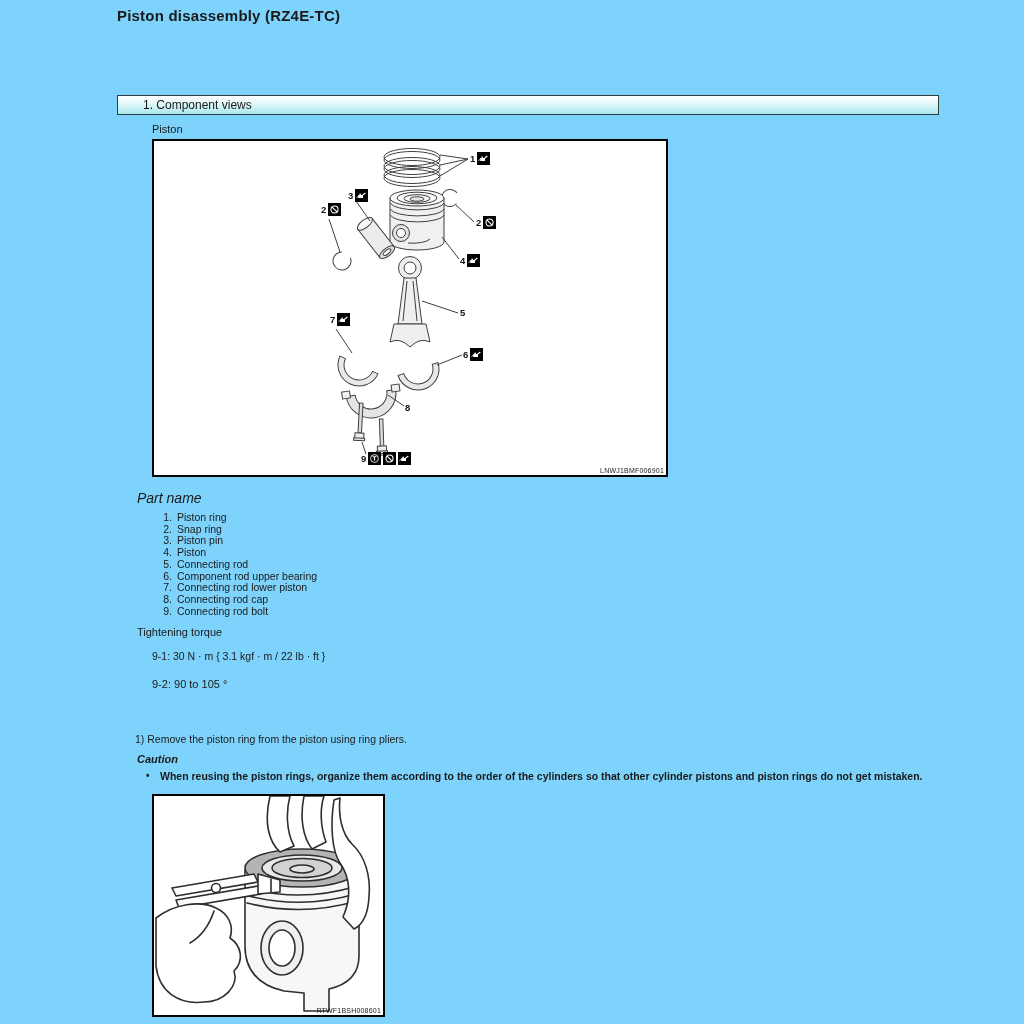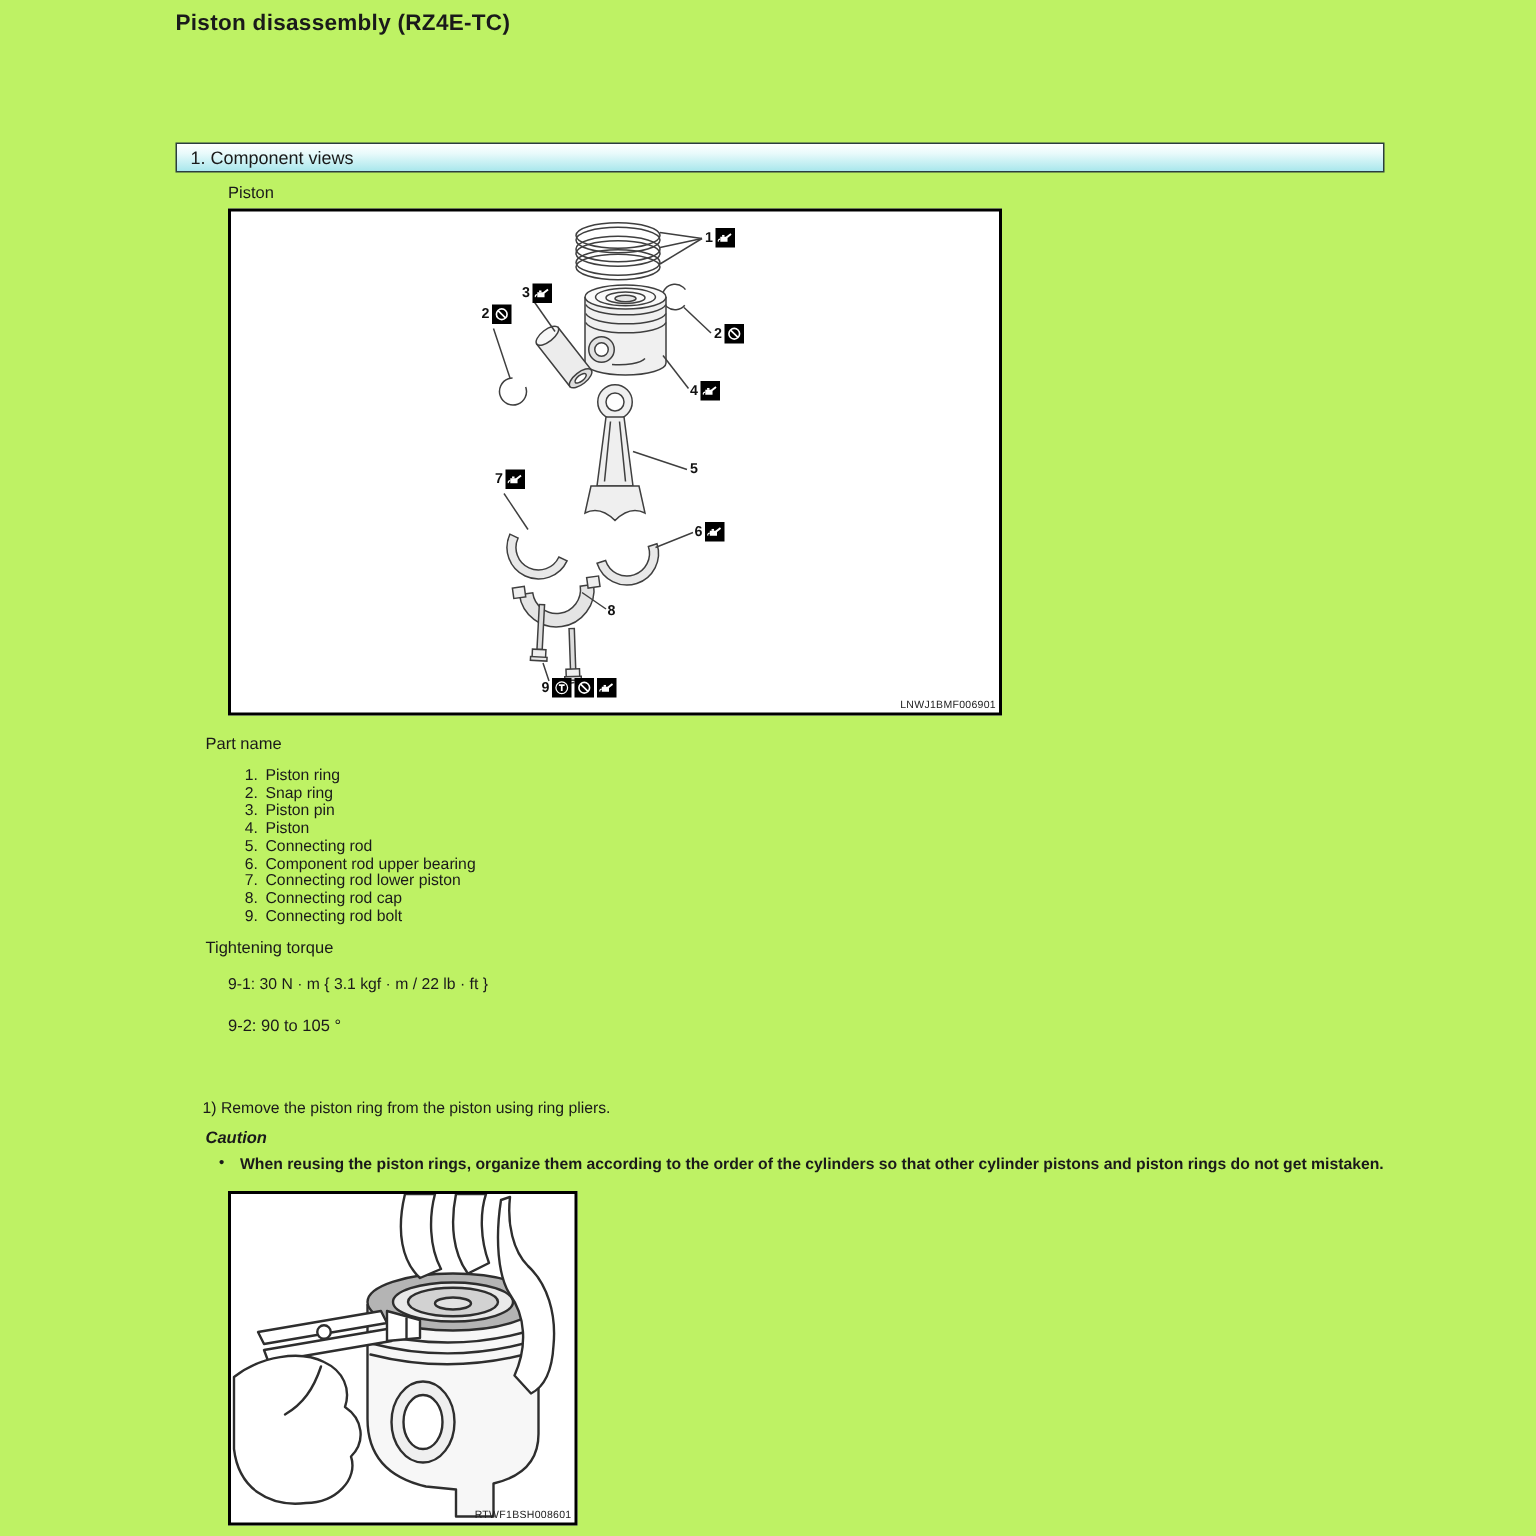--- a/index.html
+++ b/index.html
@@ -1,30 +1,30 @@
 <!DOCTYPE html>
 <html><head>
 <meta charset="utf-8">
 <style>
   html,body{margin:0;padding:0;background:#fff;}
-  #page{position:relative;width:1024px;height:1024px;background:#bef264;
+  #page{position:relative;width:1024px;height:1024px;background:#7dd3fc;
         font-family:"Liberation Sans",sans-serif;color:#1a1a1a;overflow:hidden;}
   .abs{position:absolute;}
   #doc-title{left:117px;top:7px;font-size:15px;font-weight:bold;letter-spacing:.2px;}
   .sec-header{left:117px;width:795px;height:16px;
       background:linear-gradient(to bottom,#ffffff 0%,#e8fafb 35%,#a9e7ec 100%);
-      border:1.5px solid #2c3e40;font-size:12px;line-height:16px;padding:1px 0 1px 9px;}
+      border:1.5px solid #2c3e40;font-size:12px;line-height:16px;padding:1px 0 1px 25px;}
   #sec1-header{top:95px;}
   #sec2-header{top:697px;}
   #fig1-label{left:152px;top:123px;font-size:11px;}
   .figure-box{border:2px solid #000;background:#fff;}
   #figure1{left:152px;top:139px;width:512px;height:334px;}
   #figure2{left:152px;top:794px;width:229px;height:219px;}
   .fig-code{position:absolute;right:2px;bottom:1px;font-size:7px;color:#222;letter-spacing:.2px;}
-  #part-name-heading{left:137px;top:490px;font-size:11px;}
+  #part-name-heading{left:137px;top:490px;font-size:14px;font-style:italic;}
   #parts-list{left:158px;top:512px;font-size:10.5px;}
   .part-row{display:flex;line-height:11.7px;}
   .part-num{width:14px;text-align:right;margin-right:5px;}
   #torque-heading{left:137px;top:626px;font-size:11px;}
   #torque-line1{left:152px;top:650px;font-size:10.5px;}
   #torque-line2{left:152px;top:678px;font-size:11px;}
   #step1{left:135px;top:733px;font-size:10.5px;text-align:right;}
   #caution-heading{left:137px;top:753px;font-size:11px;font-weight:bold;font-style:italic;}
   #caution-row{left:146px;top:770px;font-size:10.5px;font-weight:bold;display:flex;}
   #caution-row .bullet{width:6px;margin-right:8px;font-size:10px;}

